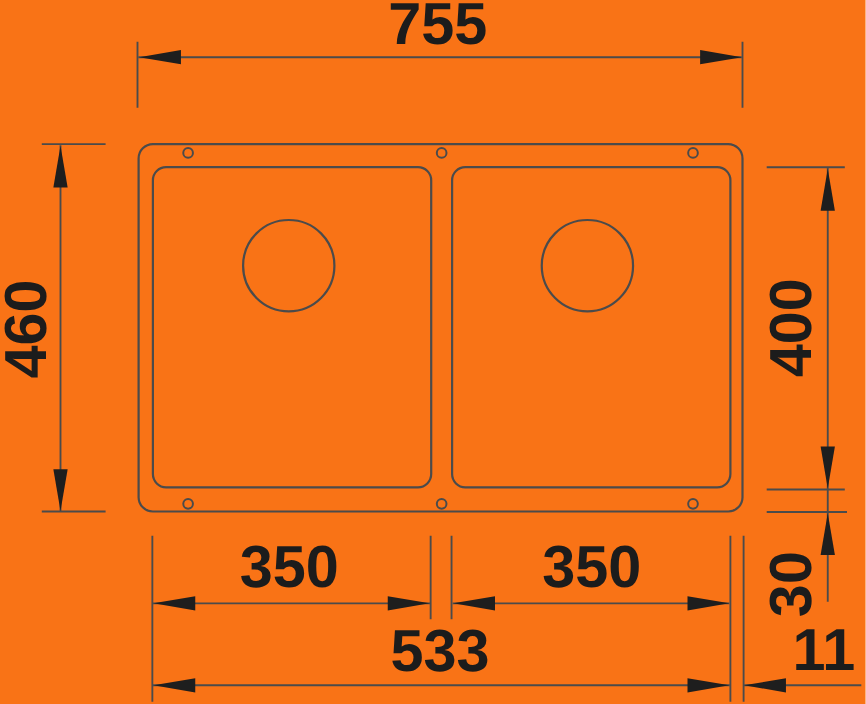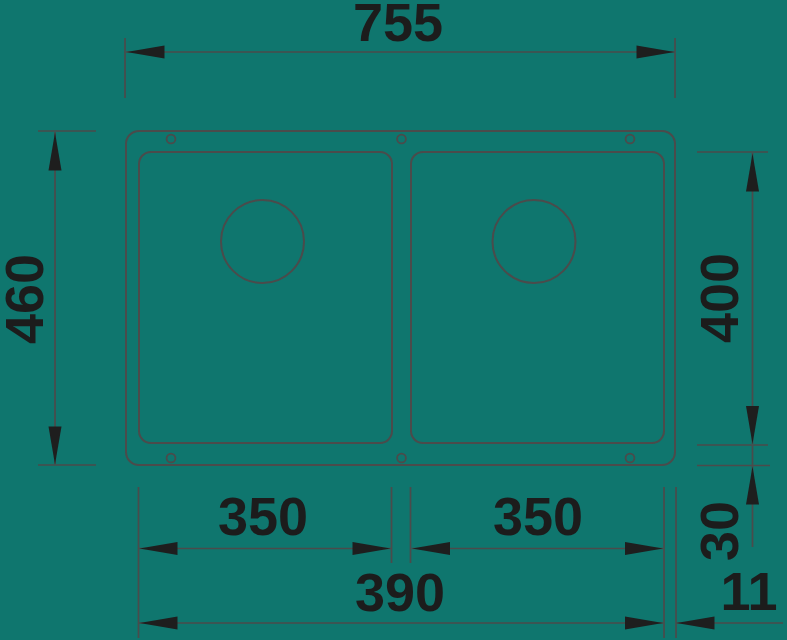--- a/index.html
+++ b/index.html
@@ -1,19 +1,19 @@
 <!DOCTYPE html>
 <html><head>
 <meta charset="utf-8">
 <style>
   html,body{margin:0;padding:0;background:#ffffff;}
   #canvas{
     position:relative;
     width:787px;height:640px;
-    background:#0f766e;
+    background:#f97316;
     overflow:hidden;
     font-family:"Liberation Sans", sans-serif;
   }
   #drawing-svg{position:absolute;left:0;top:0;}
   .dim-label{
     position:absolute;
     font-weight:bold;
     font-size:54px;
     line-height:1;
     color:#1c1c1c;
@@ -97,19 +97,19 @@
   <div class="dim-label" style="left:398px;top:22px;">755</div>
 
   <div class="dim-label rot" style="left:24px;top:299px;">460</div>
 
   <div class="dim-label rot" style="left:719px;top:298px;">400</div>
 
   <div class="dim-label" style="left:263px;top:516px;">350</div>
 
   <div class="dim-label" style="left:538px;top:516px;">350</div>
 
-  <div class="dim-label" style="left:400px;top:592px;">390</div>
+  <div class="dim-label" style="left:400px;top:592px;">533</div>
 
   <div class="dim-label rot" style="left:719px;top:531px;">30</div>
 
   <div class="dim-label" style="left:749px;top:591px;">11</div>
 
 </div>
 
 </body></html>

